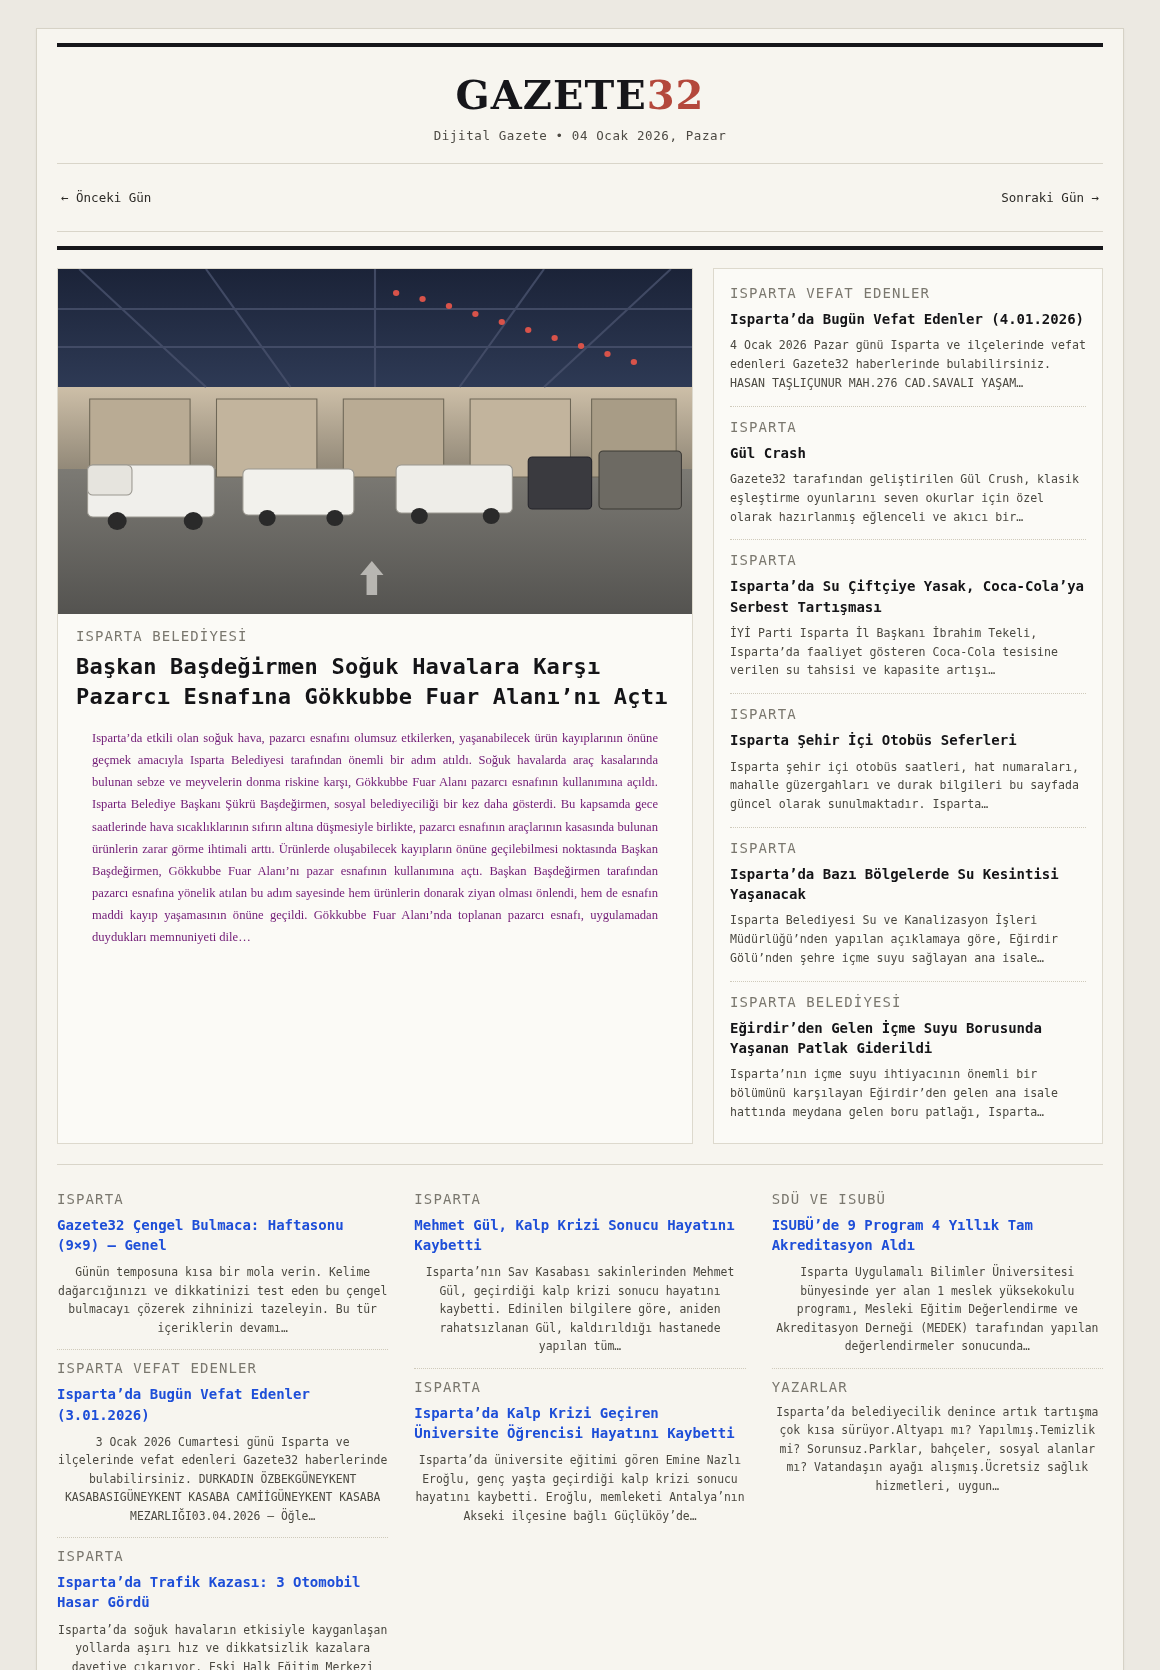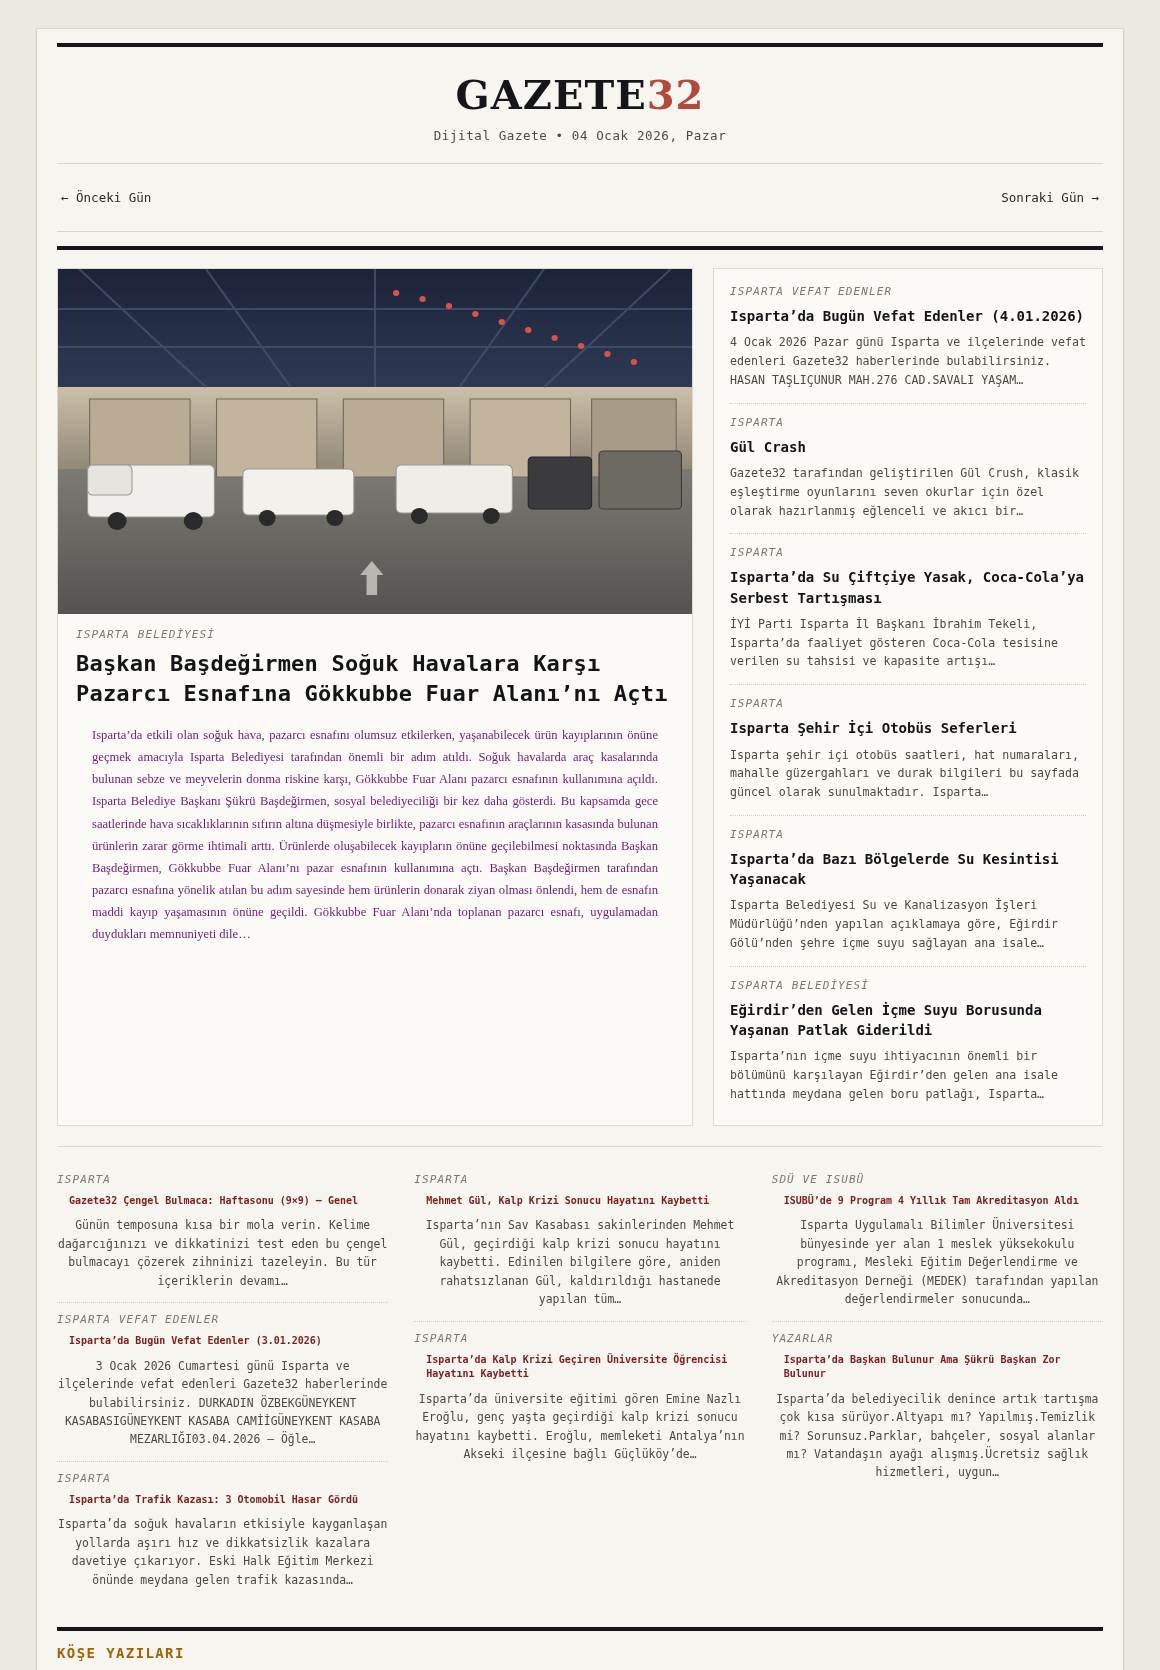--- a/index.html
+++ b/index.html
@@ -75,26 +75,25 @@
   .lead-photo {
     width: 100%;
     height: 345px;
     display: block;
     position: relative;
     overflow: hidden;
     background: #2a2b31;
   }
   .lead-body { padding: 14px 18px 18px 18px; }
   .kicker {
-    font-size: 11px;
+    font-size: 14px;
     letter-spacing: 1.1px;
     color: #7a776e;
     text-transform: uppercase;
     margin-bottom: 8px;
-    font-style: italic;
   }
   .lead h2 {
     margin: 0 0 12px 0;
     font-size: 22px;
     line-height: 1.35;
     font-weight: 700;
     color: #141417;
     letter-spacing: .2px;
   }
   .lead p {
@@ -139,25 +138,25 @@
     grid-template-columns: 1fr 1fr 1fr;
     gap: 26px;
     margin: 16px 20px 0 20px;
   }
   .col-item {
     padding: 10px 0 12px 0;
     border-bottom: 1px dotted #cfcabb;
   }
   .col-item:last-child { border-bottom: none; }
   .col-item h4 {
-    margin: 4px 0 8px 12px;
-    font-size: 10px;
+    margin: 4px 0 8px 0;
+    font-size: 14px;
     line-height: 1.45;
     font-weight: 700;
-    color: #7f1d1d;
+    color: #1d4ed8;
   }
   .col-item p {
     margin: 0;
     font-size: 11.4px;
     line-height: 1.62;
     color: #4a4840;
     text-align: center;
   }
   
   .opinion-head {
@@ -345,21 +344,20 @@
       </div>
 
       <div class="col">
         <div class="col-item">
           <div class="kicker">SDÜ VE ISUBÜ</div>
           <h4>ISUBÜ’de 9 Program 4 Yıllık Tam Akreditasyon Aldı</h4>
           <p>Isparta Uygulamalı Bilimler Üniversitesi bünyesinde yer alan 1 meslek yüksekokulu programı, Mesleki Eğitim Değerlendirme ve Akreditasyon Derneği (MEDEK) tarafından yapılan değerlendirmeler sonucunda…</p>
         </div>
         <div class="col-item">
           <div class="kicker">YAZARLAR</div>
-          <h4>Isparta’da Başkan Bulunur Ama Şükrü Başkan Zor Bulunur</h4>
           <p>Isparta’da belediyecilik denince artık tartışma çok kısa sürüyor.Altyapı mı? Yapılmış.Temizlik mi? Sorunsuz.Parklar, bahçeler, sosyal alanlar mı? Vatandaşın ayağı alışmış.Ücretsiz sağlık hizmetleri, uygun…</p>
         </div>
       </div>
     </div>
 
     <div class="opinion-head">KÖŞE YAZILARI</div>
 
   </div>
 </div>
 

